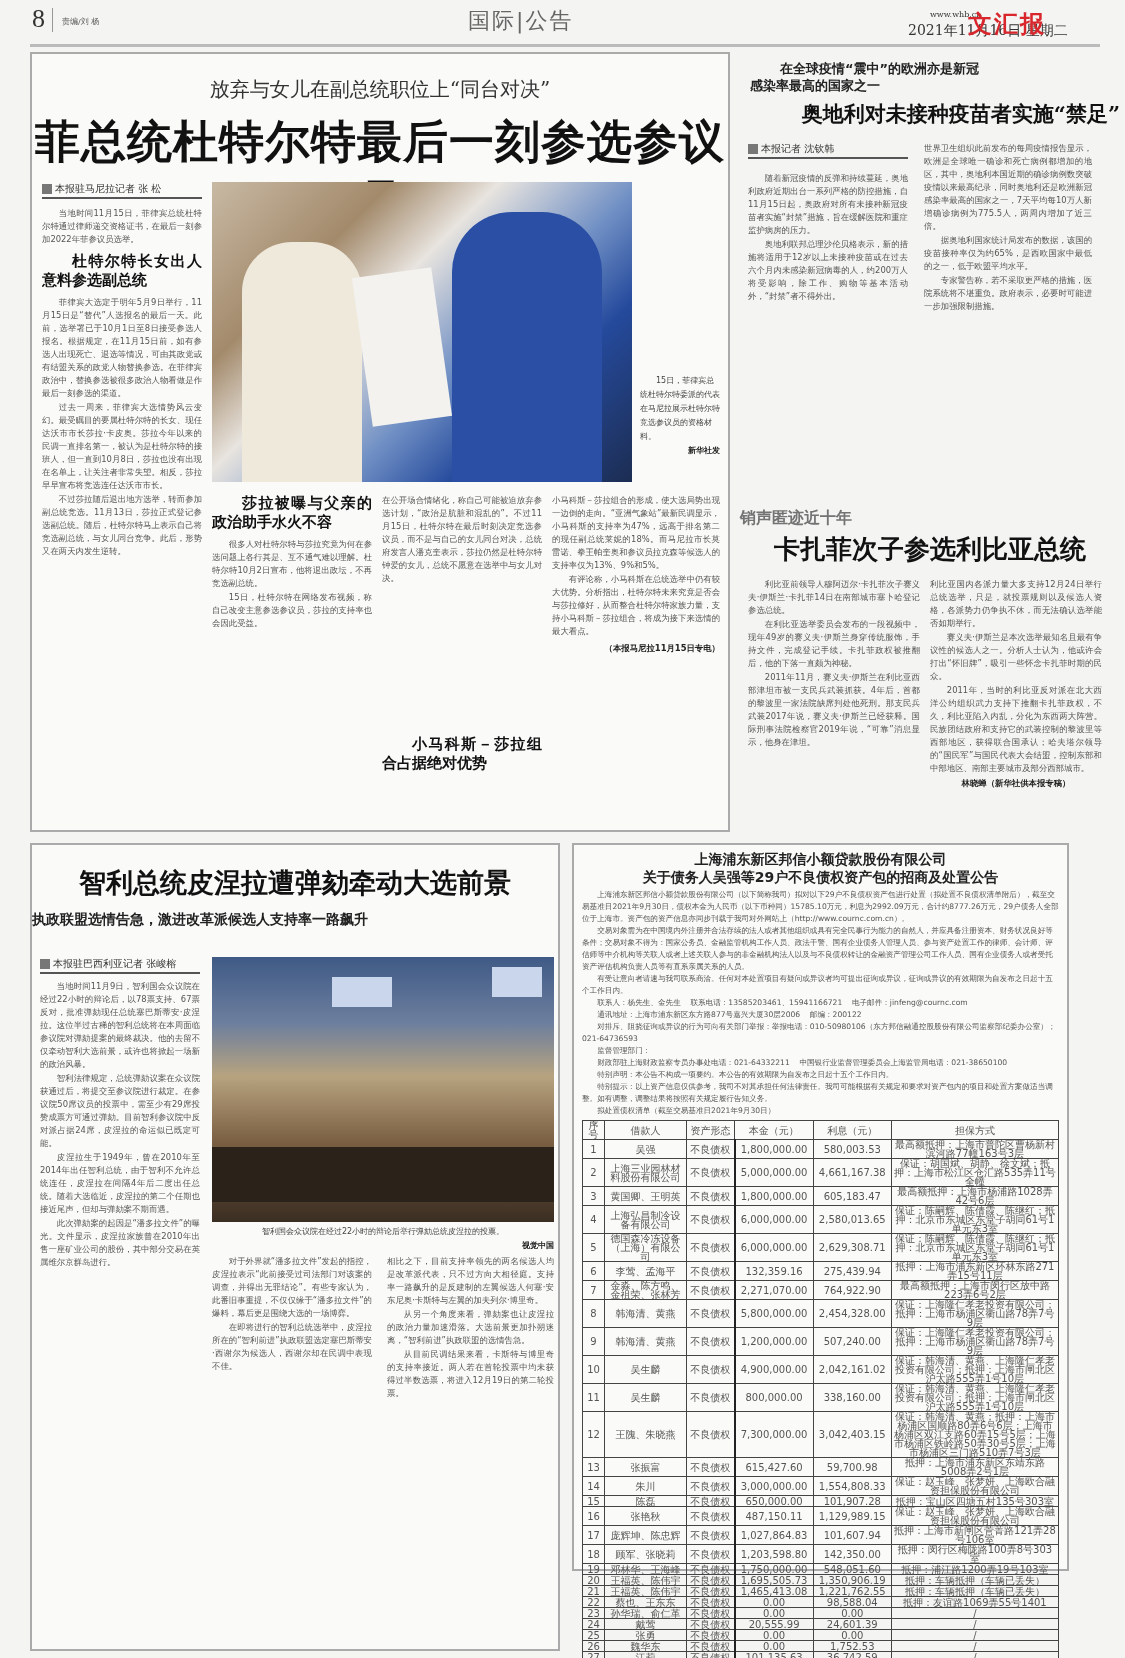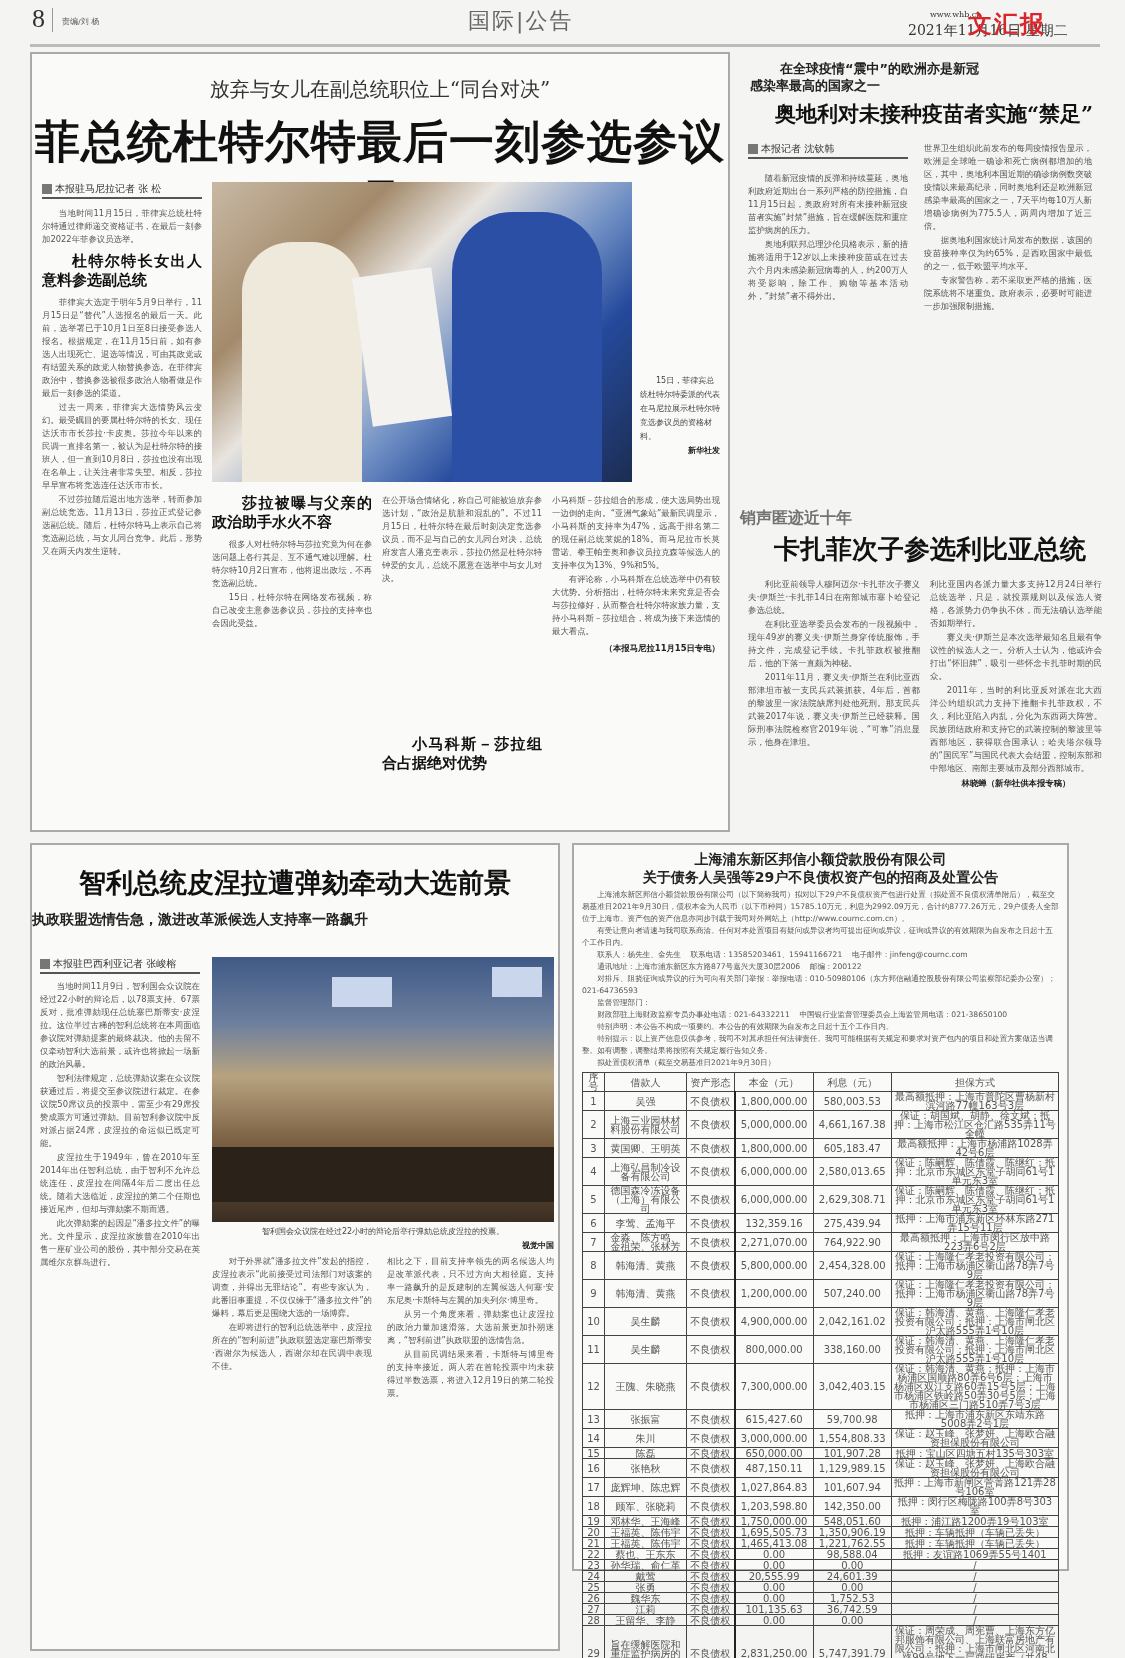--- a/index.html
+++ b/index.html
@@ -87,21 +87,21 @@
     <p>有评论称，小马科斯在总统选举中仍有较大优势。分析指出，杜特尔特未来究竟是否会与莎拉修好，从而整合杜特尔特家族力量，支持小马科斯－莎拉组合，将成为接下来选情的最大看点。</p>
     <div class="source" style="margin-top:4px">（本报马尼拉11月15日专电）</div>
   </div>
 </div>
 
 <div style="position:absolute;left:740px;top:52px;width:380px;height:440px;">
   <div style="position:absolute;left:0;top:8px;width:100%;font-family:'DejaVu Sans',sans-serif;font-weight:bold;font-size:13px;line-height:17px;color:#222;">
     <div style="padding-left:40px">在全球疫情“震中”的欧洲亦是新冠</div>
     <div style="padding-left:10px">感染率最高的国家之一</div>
   </div>
-  <div class="t-main" style="position:absolute;left:0;top:48px;width:100%;font-size:21px;font-family:'DejaVu Serif',serif;text-align:center;padding-left:8px;">奥地利对未接种疫苗者实施“禁足”</div>
+  <div class="t-main" style="position:absolute;left:0;top:48px;width:100%;font-size:21px;font-family:'DejaVu Serif',serif;text-align:right;padding-left:8px;">奥地利对未接种疫苗者实施“禁足”</div>
   <div class="col" style="left:8px;top:90px;width:160px;height:340px;">
     <div class="byline">
         <span class="sq"></span>
         <span>本报记者 沈钦韩</span>
       </div>
     <p style="margin-top:13px">随着新冠疫情的反弹和持续蔓延，奥地利政府近期出台一系列严格的防控措施，自11月15日起，奥政府对所有未接种新冠疫苗者实施“封禁”措施，旨在缓解医院和重症监护病房的压力。</p>
     <p>奥地利联邦总理沙伦贝格表示，新的措施将适用于12岁以上未接种疫苗或在过去六个月内未感染新冠病毒的人，约200万人将受影响，除工作、购物等基本活动外，“封禁”者不得外出。</p>
   </div>
   <div class="col" style="left:184px;top:90px;width:168px;height:340px;">
     <p style="text-indent:0">世界卫生组织此前发布的每周疫情报告显示，欧洲是全球唯一确诊和死亡病例都增加的地区，其中，奥地利本国近期的确诊病例数突破疫情以来最高纪录，同时奥地利还是欧洲新冠感染率最高的国家之一，7天平均每10万人新增确诊病例为775.5人，两周内增加了近三倍。</p>
@@ -160,20 +160,21 @@
     <p>从另一个角度来看，弹劾案也让皮涅拉的政治力量加速滑落。大选前景更加扑朔迷离，“智利前进”执政联盟的选情告急。</p>
     <p>从目前民调结果来看，卡斯特与博里奇的支持率接近。两人若在首轮投票中均未获得过半数选票，将进入12月19日的第二轮投票。</p>
   </div>
 </div>
 
 <div class="box" style="left:572px;top:843px;width:497px;height:728px;padding:6px 8px;">
   <div class="notice-title" style="font-size:14px;">上海浦东新区邦信小额贷款股份有限公司</div>
   <div class="notice-title" style="font-size:14px;margin-bottom:2px;">关于债务人吴强等29户不良债权资产包的招商及处置公告</div>
   <div class="ntext">
     <p>上海浦东新区邦信小额贷款股份有限公司（以下简称我司）拟对以下29户不良债权资产包进行处置（拟处置不良债权清单附后），截至交易基准日2021年9月30日，债权本金为人民币（以下币种同）15785.10万元，利息为2992.09万元，合计约8777.26万元，29户债务人全部位于上海市。资产包的资产信息亦同步刊载于我司对外网站上（http://www.cournc.com.cn）。</p>
+    <p>交易对象需为在中国境内外注册并合法存续的法人或者其他组织或具有完全民事行为能力的自然人，并应具备注册资本、财务状况良好等条件；交易对象不得为：国家公务员、金融监管机构工作人员、政法干警、国有企业债务人管理人员、参与资产处置工作的律师、会计师、评估师等中介机构等关联人或者上述关联人参与的非金融机构法人以及与不良债权转让的金融资产管理公司工作人员、国有企业债务人或者受托资产评估机构负责人员等有直系亲属关系的人员。</p>
     <p>有受让意向者请速与我司联系商洽。任何对本处置项目有疑问或异议者均可提出征询或异议，征询或异议的有效期限为自发布之日起十五个工作日内。</p>
     <p>
       <span>联系人：杨先生、金先生</span>&nbsp;&nbsp;&nbsp;
       <span>联系电话：13585203461、15941166721</span>&nbsp;&nbsp;&nbsp;
       <span>电子邮件：jinfeng@cournc.com</span>
     </p>
     <p>
       <span>通讯地址：上海市浦东新区东方路877号嘉兴大厦30层2006</span>&nbsp;&nbsp;&nbsp;
       <span>邮编：200122</span>
     </p>

